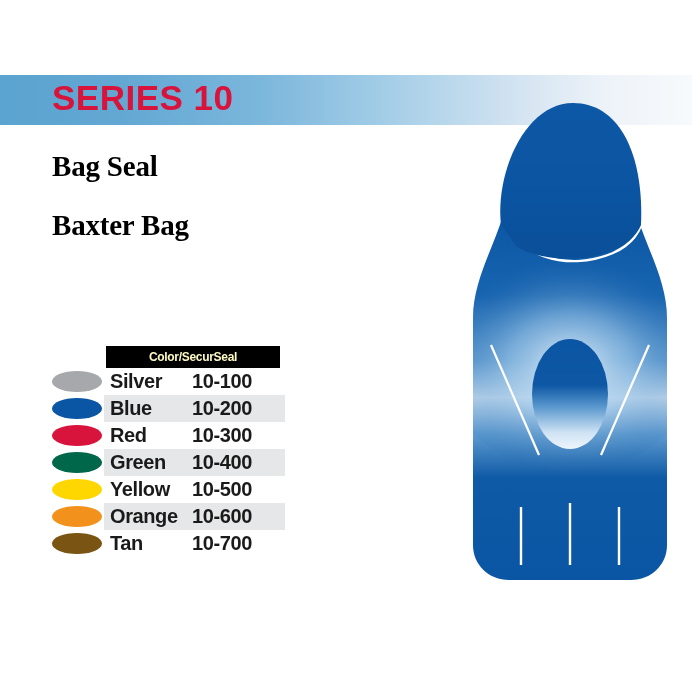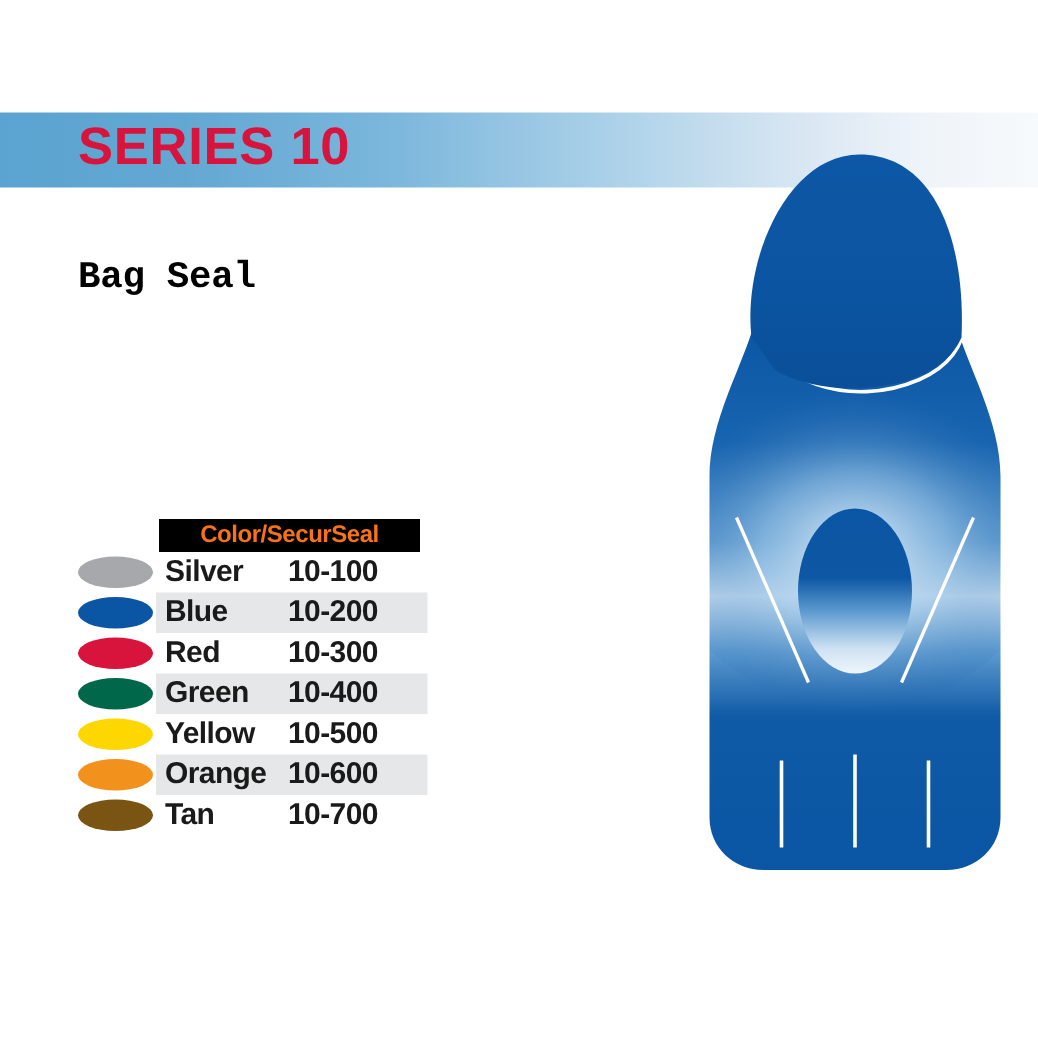--- a/index.html
+++ b/index.html
@@ -44,24 +44,23 @@
     color: #d8143c;
     font-family: "Liberation Sans", sans-serif;
   }
 
   
   .headline {
     position: absolute;
     left: 52px;
     font-weight: bold;
     color: #000000;
-    font-size: 25px;
+    font-size: 29px;
     letter-spacing: -0.2px;
-    font-family: Liberation Mono, monospace;
-    margin-top: 20px;
+    font-family: Liberation Serif, serif;
   }
   #line-bag-seal   { top: 150px; }
   #line-baxter-bag { top: 209px; }
   #line-qty        { top: 268px; }
 
   #line-iva {
     position: absolute;
     left: 52px;
     top: 319px;
     font-size: 18.5px;
@@ -91,22 +90,22 @@
     background: #000000;
   }
   #table-header-label {
     position: absolute;
     left: 0;
     top: 0;
     width: 174px;
     height: 22px;
     line-height: 22px;
     text-align: center;
-    color: #f97316;
-    font-size: 16px;
+    color: #fef9c3;
+    font-size: 12px;
     font-weight: bold;
     letter-spacing: -0.3px;
     font-family: "Liberation Sans", sans-serif;
   }
 
   .trow {
     position: absolute;
     left: 0;
     width: 320px;
     height: 35px;
@@ -165,20 +164,21 @@
 </head>
 <body>
 
 <div id="page">
 
   <div id="banner"></div>
   <div id="banner-title">SERIES 10</div>
 
   <div class="headline" id="line-bag-seal">Bag Seal</div>
 
+  <div class="headline" id="line-baxter-bag">Baxter Bag</div>
 
 
 
   <div id="color-table">
 
     <div id="table-header">
       <div id="table-header-label">Color/SecurSeal</div>
     </div>
 
     <div class="trow" style="top:22px;">

